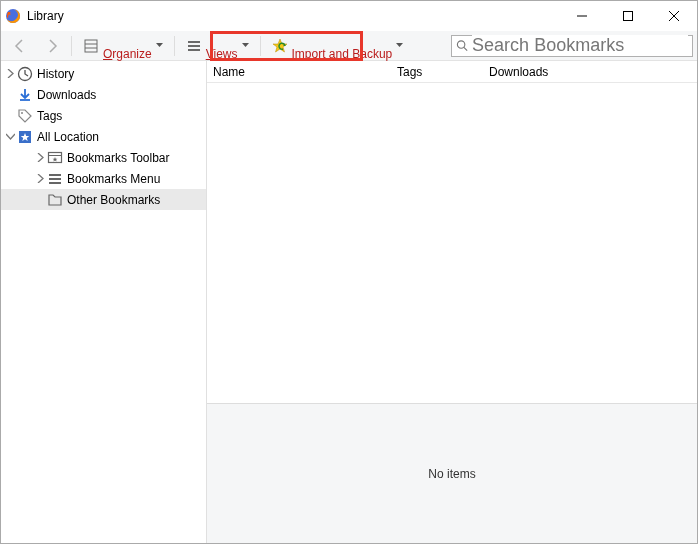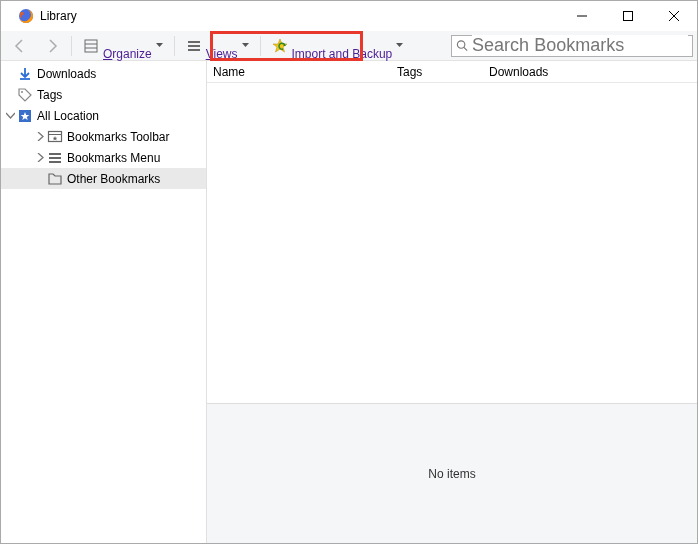--- a/index.html
+++ b/index.html
@@ -1,30 +1,30 @@
 <!DOCTYPE html>
 <html><head>
 <meta charset="utf-8">
 <style>
 * { box-sizing: border-box; margin: 0; padding: 0; font-family: "Segoe UI", Tahoma, sans-serif; font-size: 12px; }
 body { background: #fff; width: 698px; height: 544px; overflow: hidden; border: 1px solid #aaa; position: relative; }
 
 
-.titlebar { height: 30px; display: flex; align-items: center; padding-left: 17px; background: #fff; }
+.titlebar { height: 30px; display: flex; align-items: center; padding-left: 4px; background: #fff; }
 .titlebar .app-icon { width: 16px; height: 16px; margin-right: 6px; }
 .titlebar .title { flex: 1; color: #000; font-size: 12px; }
 .win-btns { display: flex; height: 100%; }
 .win-btn { width: 46px; display: flex; align-items: center; justify-content: center; }
 .win-btn svg { width: 10px; height: 10px; }
 
 
 .toolbar { height: 30px; background: #f5f6f7; display: flex; align-items: center; padding: 0 4px; gap: 2px; border-bottom: 1px solid #e3e3e3; }
 .tbtn { height: 24px; padding: 0 6px; display: flex; align-items: center; gap: 4px; border: 1px solid transparent; cursor: default; white-space: nowrap; }
 .tbtn.disabled { opacity: 0.45; }
-.tbtn .label { color: #4c1d95; margin-top: 16px; }
+.tbtn .label { color: #b91c1c; margin-top: 16px; }
 .tbtn .label u { text-decoration: underline; }
 .drop { width: 7px; height: 7px; }
 .tbtn svg.ico { width: 16px; height: 16px; }
 .highlight-box { position: absolute; border: 3px solid #e8372b; pointer-events: none; z-index: 50; }
 .searchwrap { margin-left: auto; width: 242px; height: 22px; border: 1px solid #b0b0b0; background: #fff; display: flex; align-items: center; padding: 0 4px; gap: 4px; }
 .searchwrap input { border: 0; outline: 0; width: 100%; font-size: 18px; color: #555; }
 .searchwrap input::placeholder { color: #777; }
 
 
 .main { display: flex; height: calc(100% - 60px); }
@@ -140,20 +140,32 @@
       </svg>
     <input type="text" placeholder="Search Bookmarks" style="">
   </div>
 </div>
 
 <div class="highlight-box" id="hlbox" style="left: 209px; top: 30px; width: 153px; height: 30px;"></div>
 
 <div class="main">
   <div class="sidebar">
 
+    <div class="tree-row indent1">
+      <span class="tw">
+          <svg class="twisty" viewBox="0 0 9 9">
+            <path d="M2 0 L7 4.5 L2 9" fill="none" stroke="#777" stroke-width="1.3"></path>
+          </svg>
+        </span>
+      <span class="icn"><svg viewBox="0 0 16 16">
+            <circle cx="8" cy="8" r="6.5" fill="none" stroke="#555" stroke-width="1.3"></circle>
+            <path d="M8 4 L8 8 L11 10" fill="none" stroke="#555" stroke-width="1.3"></path>
+          </svg></span>
+      <span class="lbl">History</span>
+    </div>
 
     <div class="tree-row indent1">
       <span class="tw"></span>
       <span class="icn"><svg viewBox="0 0 16 16">
             <path d="M8 2 L8 10 M4 7 L8 11 L12 7" fill="none" stroke="#2b6fd6" stroke-width="1.8"></path>
             <line x1="3" y1="13" x2="13" y2="13" stroke="#2b6fd6" stroke-width="1.8"></line>
           </svg></span>
       <span class="lbl">Downloads</span>
     </div>
 

